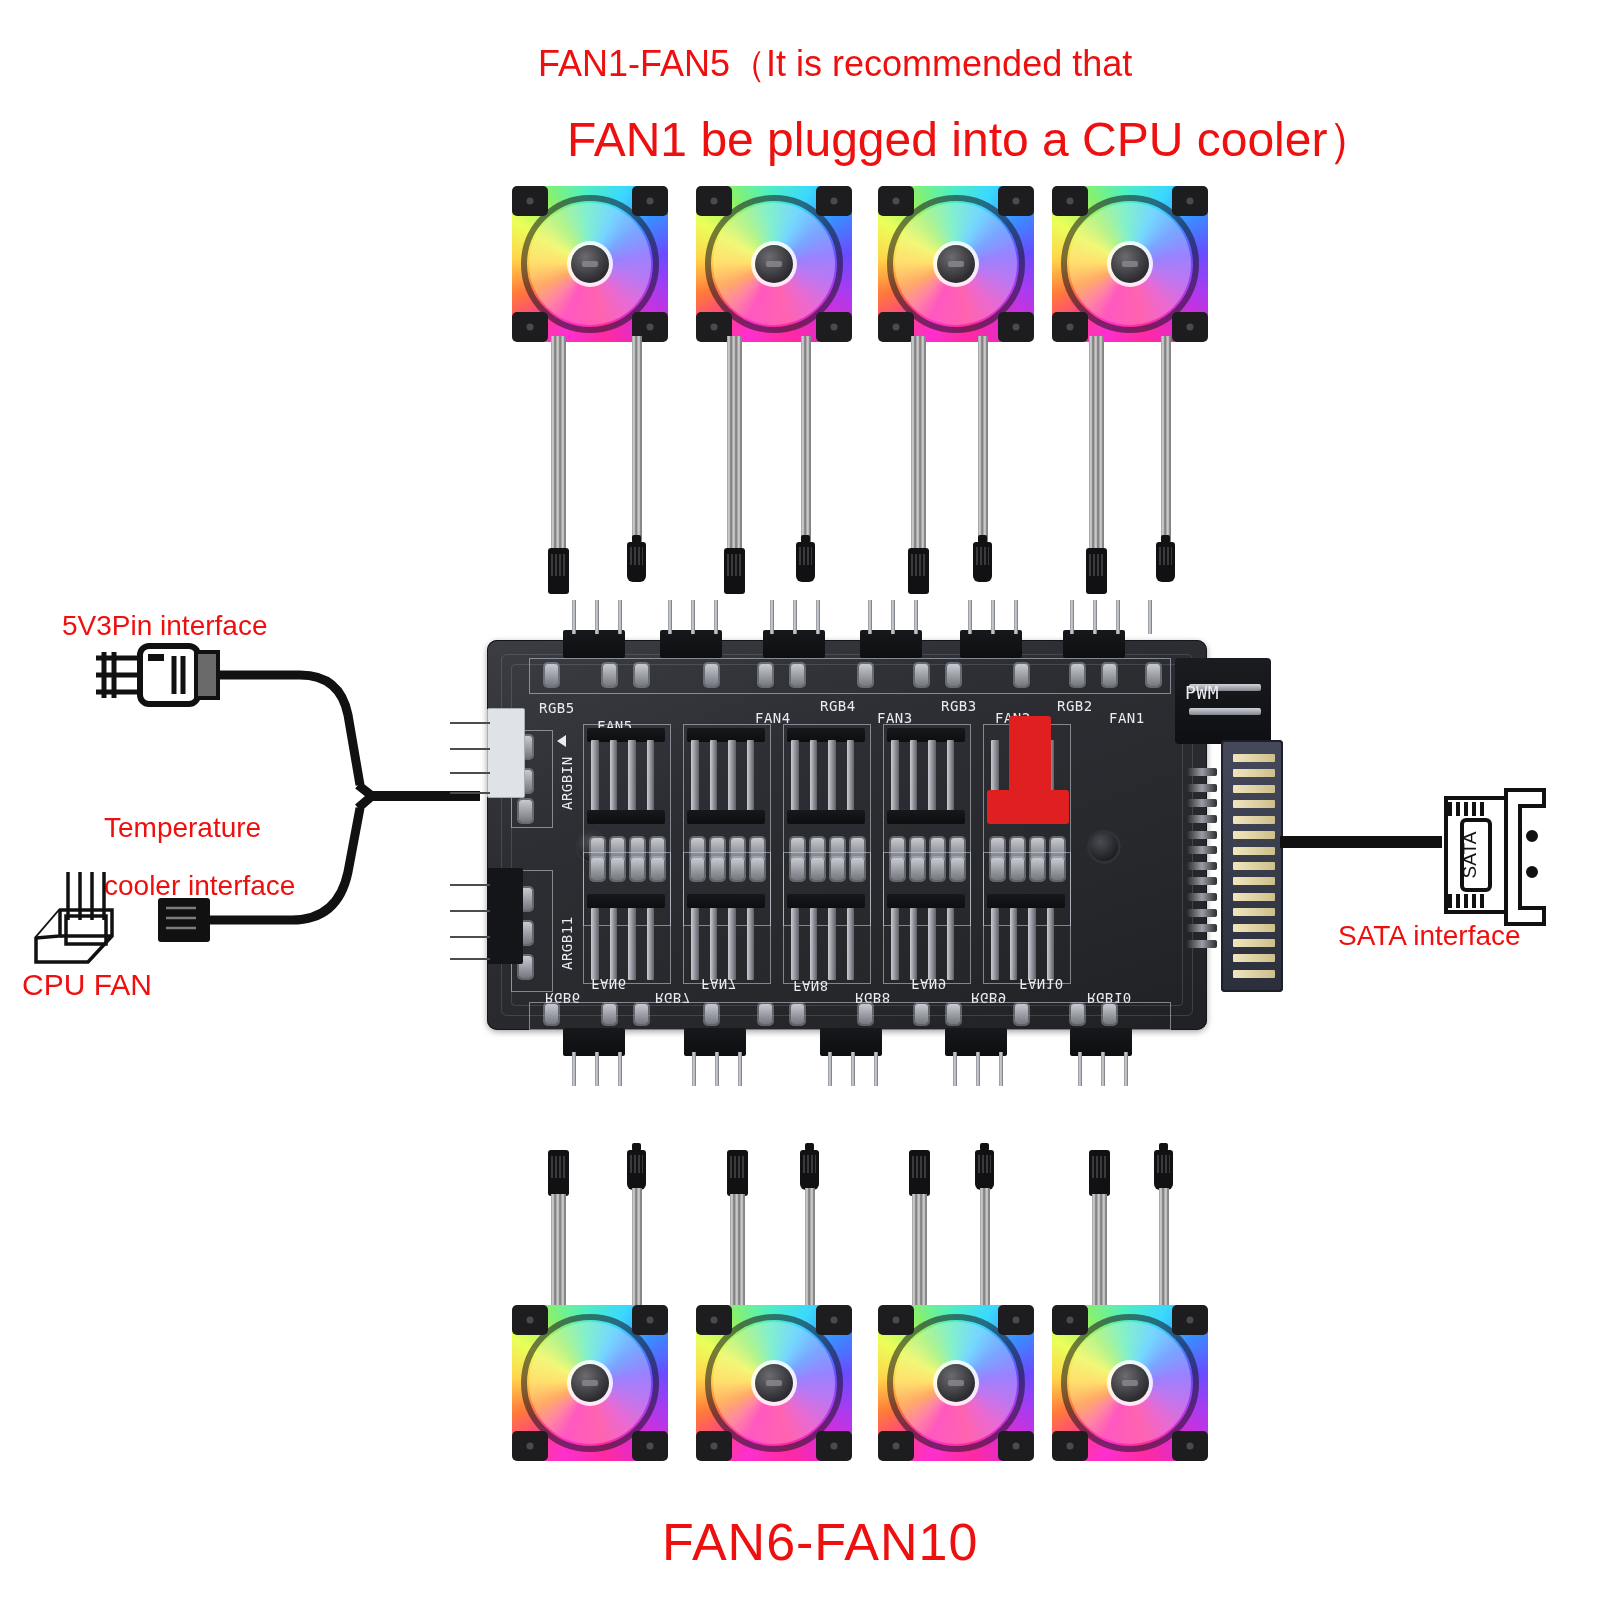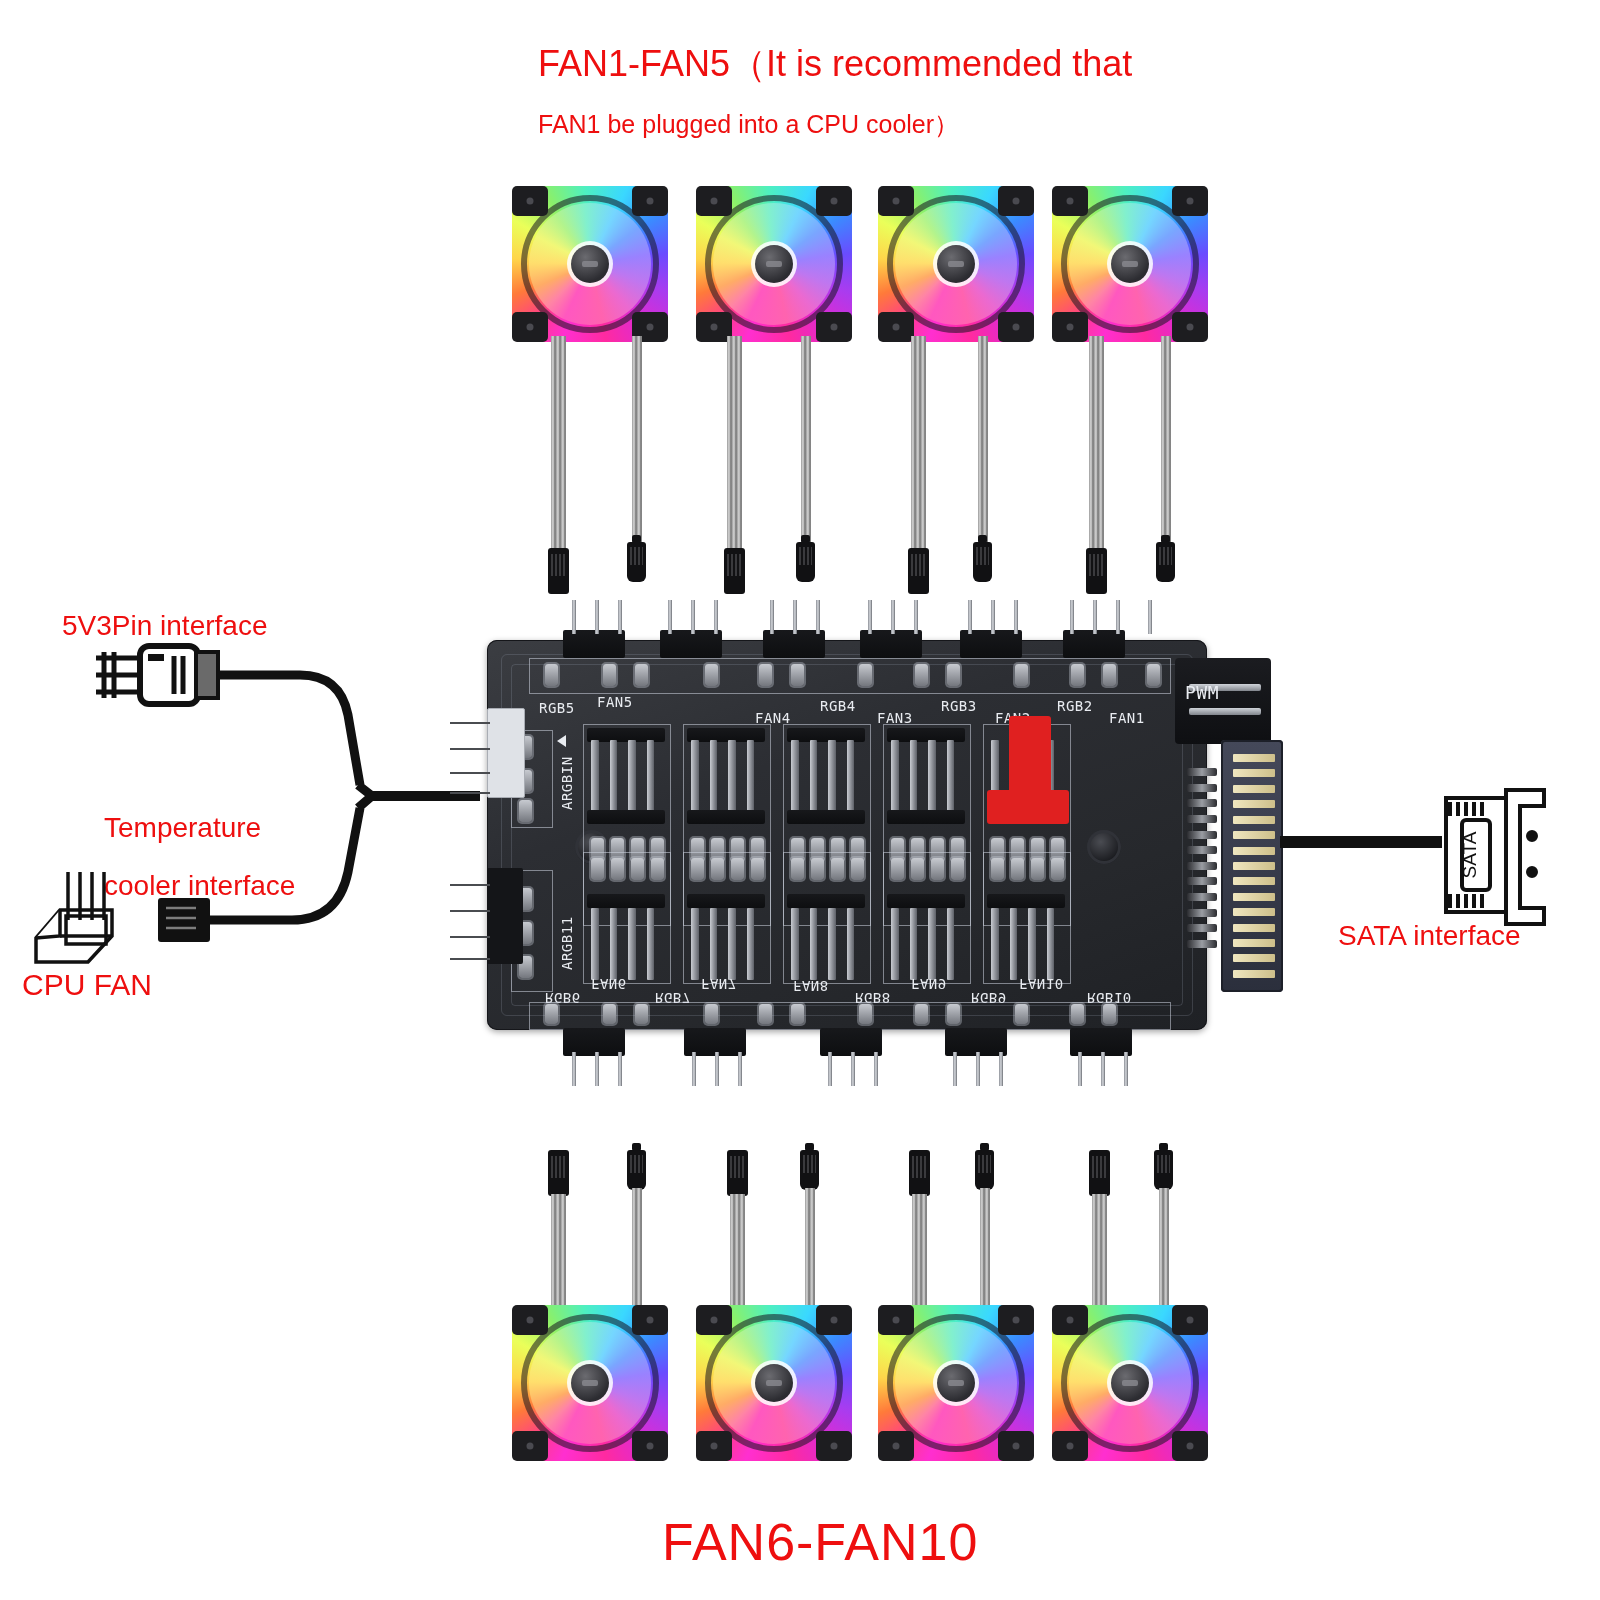--- a/index.html
+++ b/index.html
@@ -4,21 +4,21 @@
 <style>
   html,body{margin:0;padding:0;background:#ffffff;}
   body{width:1600px;height:1600px;position:relative;overflow:hidden;
        font-family:"Liberation Sans","DejaVu Sans",sans-serif;}
 
   .abs{position:absolute;}
 
   
   .red-label{color:#ee0f0f;font-weight:400;white-space:nowrap;}
   #title-line1{left:538px;top:40px;font-size:36px;}
-  #title-line2{left:538px;top:108px;font-size:25px;}
+  #title-line2{left:567px;top:108px;font-size:48px;}
   #label-5v3pin{left:62px;top:610px;font-size:28px;}
   #label-temp1{left:104px;top:812px;font-size:28px;}
   #label-temp2{left:104px;top:870px;font-size:28px;}
   #label-cpufan{left:22px;top:968px;font-size:30px;}
   #label-sata{left:1338px;top:920px;font-size:28px;}
   #bottom-title{left:662px;top:1512px;font-size:52px;font-weight:400;letter-spacing:1px;}
 
   
   .fan{width:156px;height:156px;position:absolute;}
   .fan .frame{position:absolute;inset:0;border-radius:8px;
@@ -263,21 +263,21 @@
   <div class="pinpad" style="left:304px;top:24px;"></div>
   <div class="pinpad" style="left:372px;top:24px;"></div>
   <div class="pinpad" style="left:428px;top:24px;"></div>
   <div class="pinpad" style="left:460px;top:24px;"></div>
   <div class="pinpad" style="left:528px;top:24px;"></div>
   <div class="pinpad" style="left:584px;top:24px;"></div>
   <div class="pinpad" style="left:616px;top:24px;"></div>
   <div class="pinpad" style="left:660px;top:24px;"></div>
 
   <div class="silk" style="left:52px;top:60px;">RGB5</div>
-  <div class="silk" style="left:110px;top:54px;">FAN5</div>
+  <div class="silk" style="left:110px;top:78px;">FAN5</div>
   <div class="silk" style="left:268px;top:70px;">FAN4</div>
   <div class="silk" style="left:333px;top:58px;">RGB4</div>
   <div class="silk" style="left:390px;top:70px;">FAN3</div>
   <div class="silk" style="left:454px;top:58px;">RGB3</div>
   <div class="silk" style="left:508px;top:70px;">FAN2</div>
   <div class="silk" style="left:570px;top:58px;">RGB2</div>
   <div class="silk" style="left:622px;top:70px;">FAN1</div>
   <div class="silk" style="left:715px;top:58px;">RGB1</div>
 
   <div class="padbox" style="left:24px;top:90px;width:40px;height:96px;"></div>

